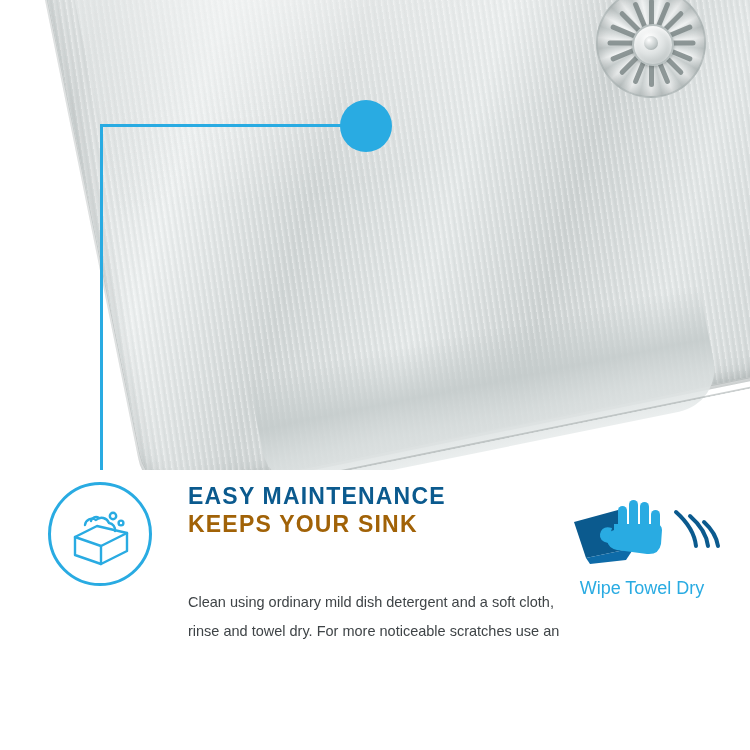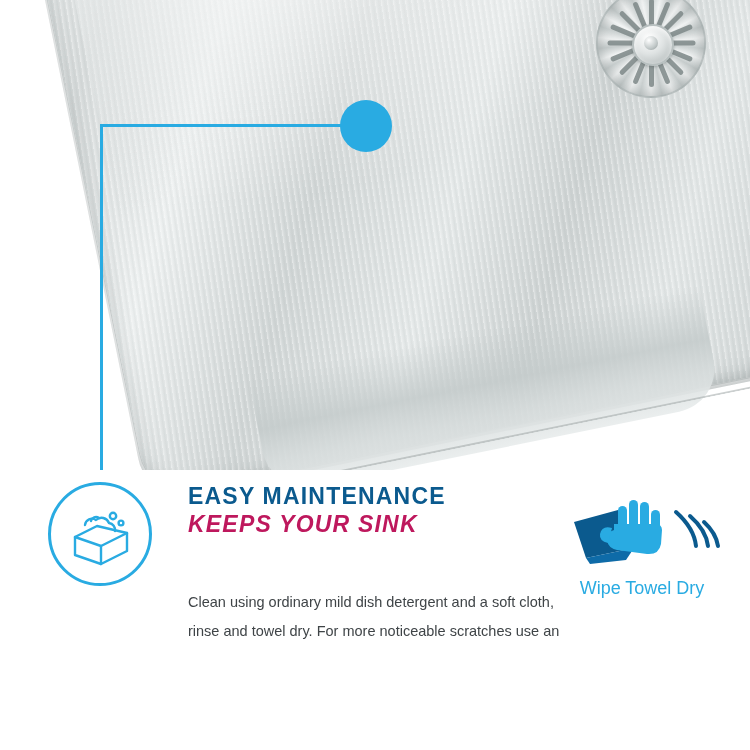--- a/index.html
+++ b/index.html
@@ -225,21 +225,21 @@
     left: 188px;
     top: 12px;
     width: 330px;
     color: #0b5a8e;
     font-weight: bold;
     font-size: 23px;
     line-height: 28px;
     letter-spacing: 1.2px;
   }
   .headline .l1 { color:#0b5a8e; }
-  .headline .l2 { color:#be185d;font-style:italic; }
+  .headline .l2 { color:#a16207; }
   .headline .l3 { color:#0b5a8e; }
 
   .body-copy {
     position: absolute;
     left: 188px;
     top: 118px;
     width: 372px;
     color: #3f4447;
     font-size: 14.5px;
     line-height: 29px;

